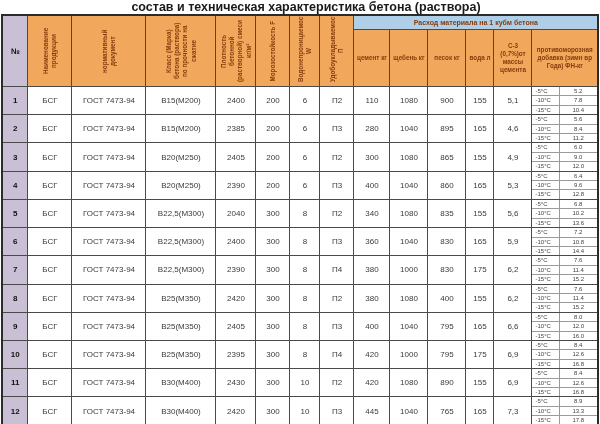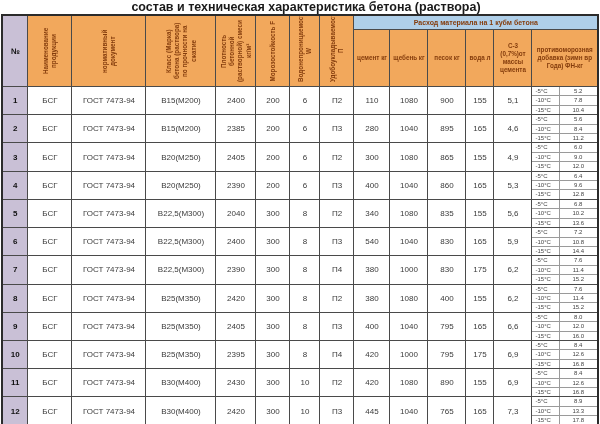--- a/index.html
+++ b/index.html
@@ -286,21 +286,21 @@
       </tr>
       <tr>
         <td class="num">6</td>
         <td>БСГ</td>
         <td>ГОСТ 7473-94</td>
         <td>В22,5(М300)</td>
         <td>2400</td>
         <td>300</td>
         <td>8</td>
         <td>П3</td>
-        <td>540</td>
+        <td>360</td>
         <td>1040</td>
         <td>830</td>
         <td>165</td>
         <td>5,9</td>
         <td class="mini">
           <div class="mini-grid">
             <span class="mini-t">-5°С</span>
             <span class="mini-v">7.2</span>
             <span class="mini-t">-10°С</span>
             <span class="mini-v">10.8</span>

